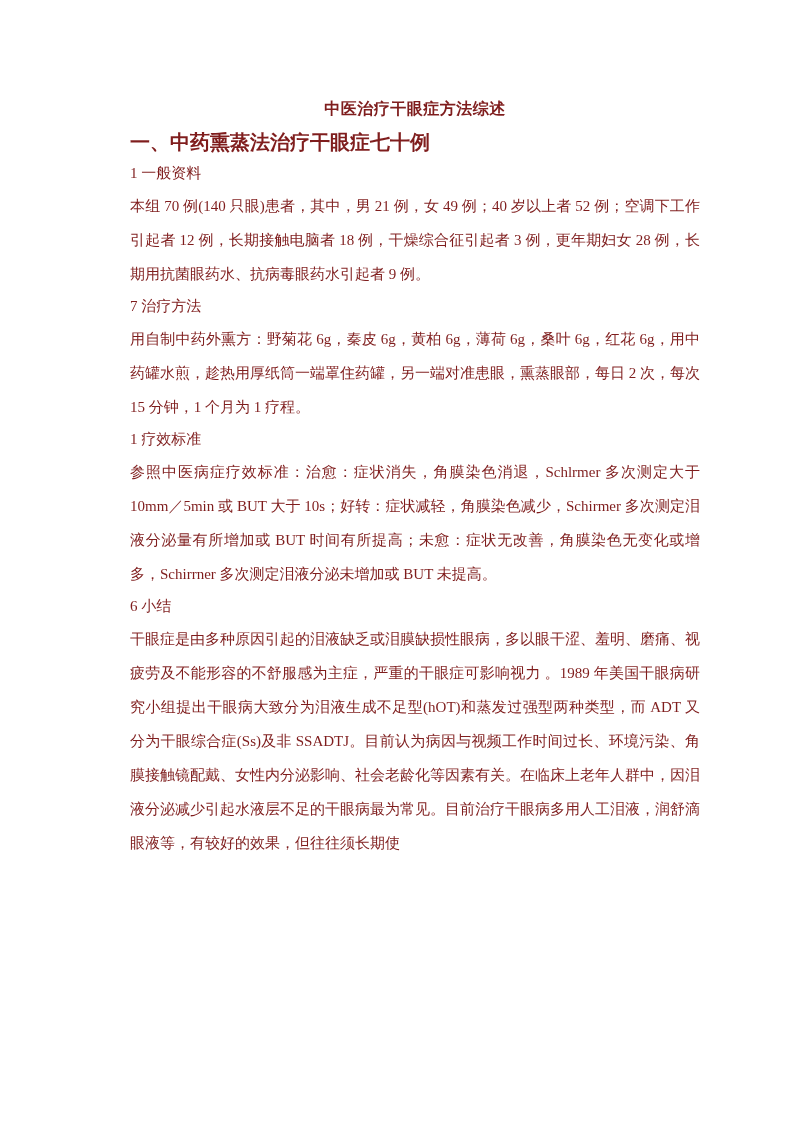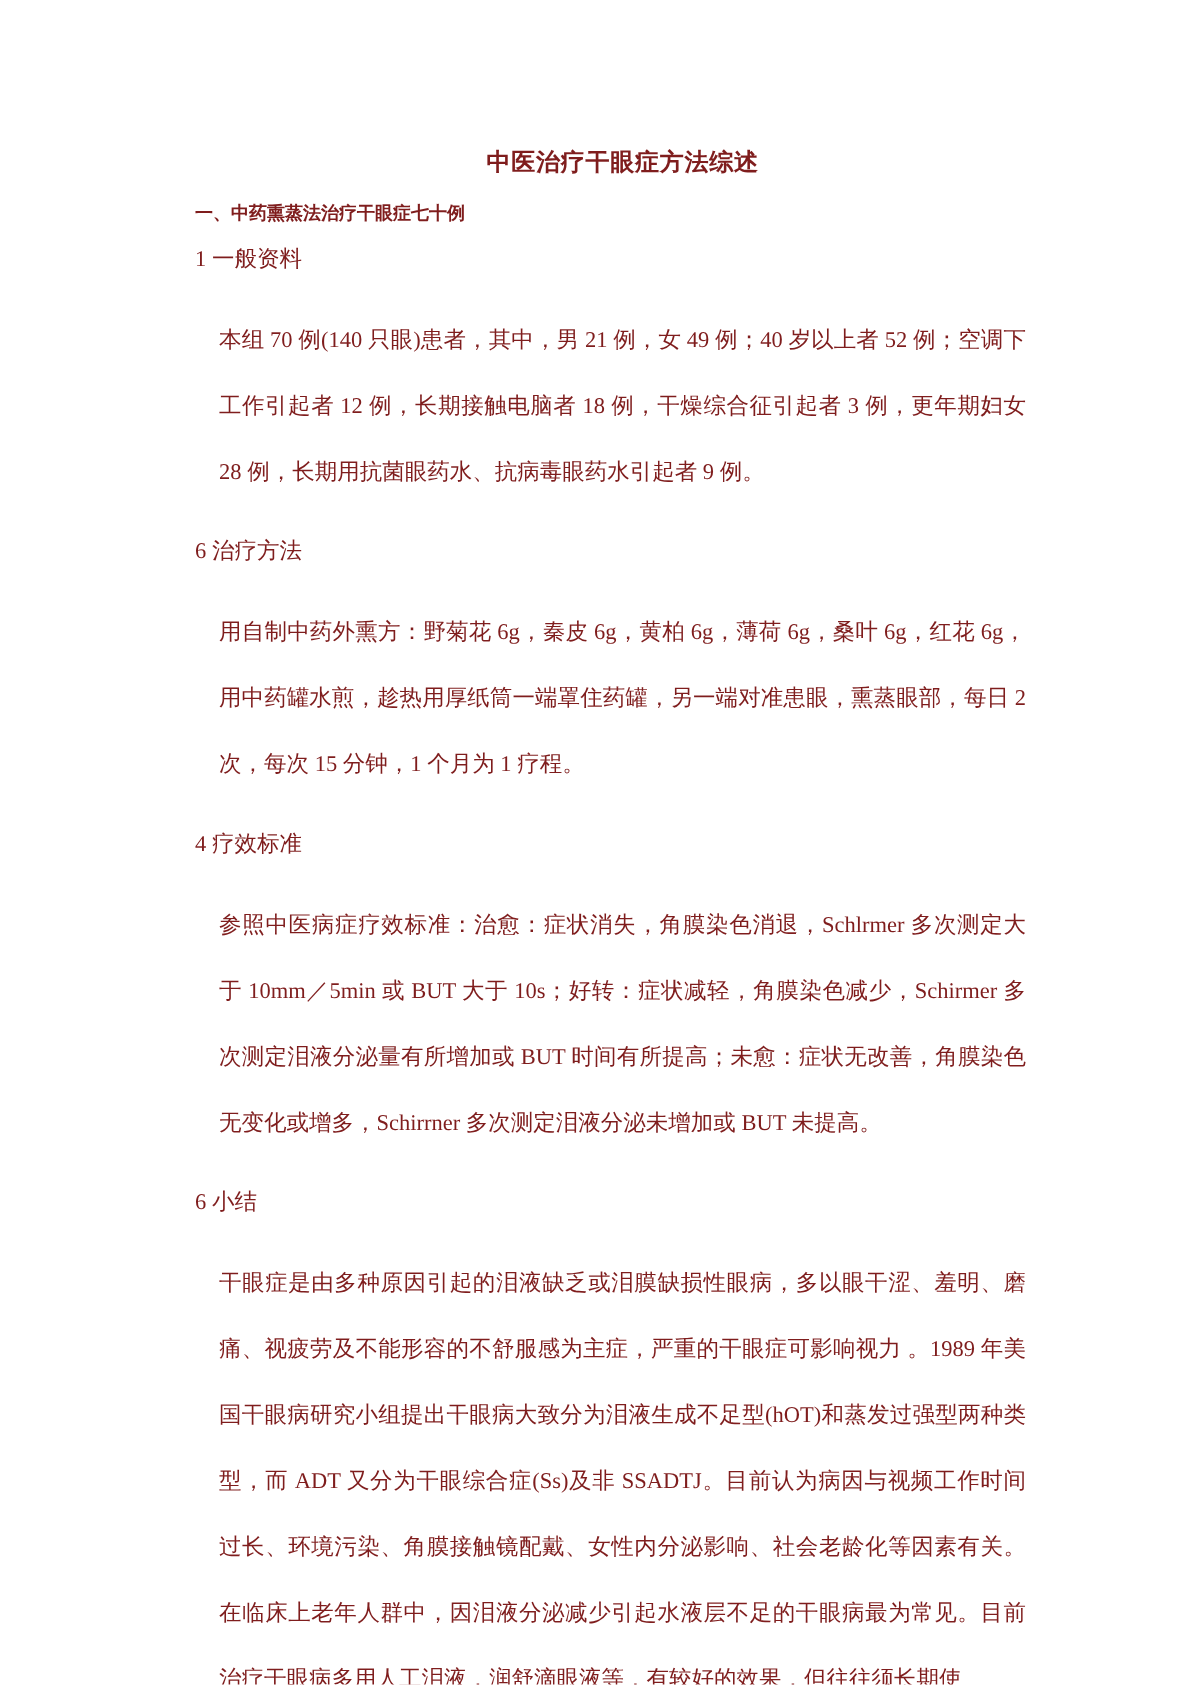--- a/index.html
+++ b/index.html
@@ -6,37 +6,37 @@
   body { width: 794px; height: 1123px; position: relative; overflow: hidden; }
   .page {
     position: absolute; left: 130px; top: 96px; width: 570px;
     font-family: Liberation Serif, serif;
     color: #7f1d1d; font-size: 15px;
   }
   .title {
     text-align: center; font-weight: bold; font-size: 16px;
     height: 31px; line-height: 26px; margin-left: 0; letter-spacing: 0.5px;
   }
-  .h1 { font-weight: bold; font-size: 12px; height: 31px; line-height: 31px; }
+  .h1 { font-weight: bold; font-size: 20px; height: 31px; line-height: 31px; }
   .h2 { height: 31px; line-height: 31px; }
-  .p { line-height: 44px; text-align: justify; margin: 16px; }
+  .p { line-height: 34px; text-align: justify; margin: 0; }
 </style>
 </head>
 <body>
 
 <div class="page">
   <div class="title">中医治疗干眼症方法综述</div>
   <div class="h1">一、中药熏蒸法治疗干眼症七十例</div>
 
   <div class="h2">1 一般资料</div>
   <p class="p">本组 70 例(140 只眼)患者，其中，男 21 例，女 49 例；40 岁以上者 52 例；空调下工作引起者 12 例，长期接触电脑者 18 例，干燥综合征引起者 3 例，更年期妇女 28 例，长期用抗菌眼药水、抗病毒眼药水引起者 9 例。</p>
 
 
-  <div class="h2">6 治疗方法</div>
+  <div class="h2">7 治疗方法</div>
   <p class="p">用自制中药外熏方：野菊花 6g，秦皮 6g，黄柏 6g，薄荷 6g，桑叶 6g，红花 6g，用中药罐水煎，趁热用厚纸筒一端罩住药罐，另一端对准患眼，熏蒸眼部，每日 2 次，每次 15 分钟，1 个月为 1 疗程。</p>
 
-  <div class="h2">4 疗效标准</div>
+  <div class="h2">1 疗效标准</div>
   <p class="p">参照中医病症疗效标准：治愈：症状消失，角膜染色消退，Schlrmer 多次测定大于 10mm／5min 或 BUT 大于 10s；好转：症状减轻，角膜染色减少，Schirmer 多次测定泪液分泌量有所增加或 BUT 时间有所提高；未愈：症状无改善，角膜染色无变化或增多，Schirrner 多次测定泪液分泌未增加或 BUT 未提高。</p>
 
 
   <div class="h2">6 小结</div>
   <p class="p">干眼症是由多种原因引起的泪液缺乏或泪膜缺损性眼病，多以眼干涩、羞明、磨痛、视疲劳及不能形容的不舒服感为主症，严重的干眼症可影响视力 。1989 年美国干眼病研究小组提出干眼病大致分为泪液生成不足型(hOT)和蒸发过强型两种类型，而 ADT 又分为干眼综合症(Ss)及非 SSADTJ。目前认为病因与视频工作时间过长、环境污染、角膜接触镜配戴、女性内分泌影响、社会老龄化等因素有关。在临床上老年人群中，因泪液分泌减少引起水液层不足的干眼病最为常见。目前治疗干眼病多用人工泪液，润舒滴眼液等，有较好的效果，但往往须长期使</p>
 </div>
 
 </body></html>

